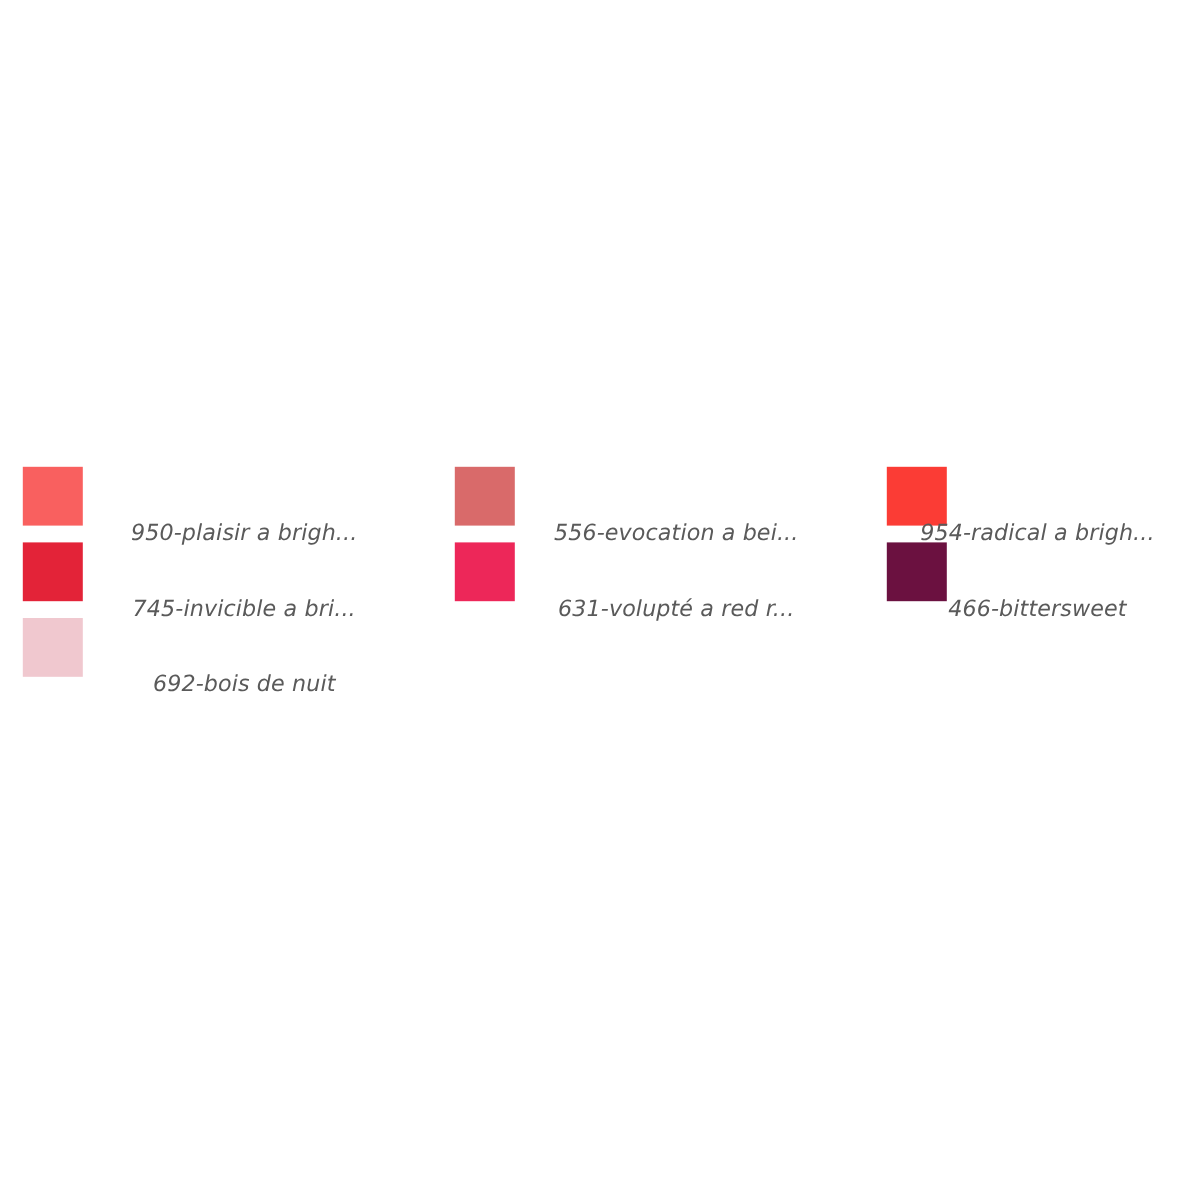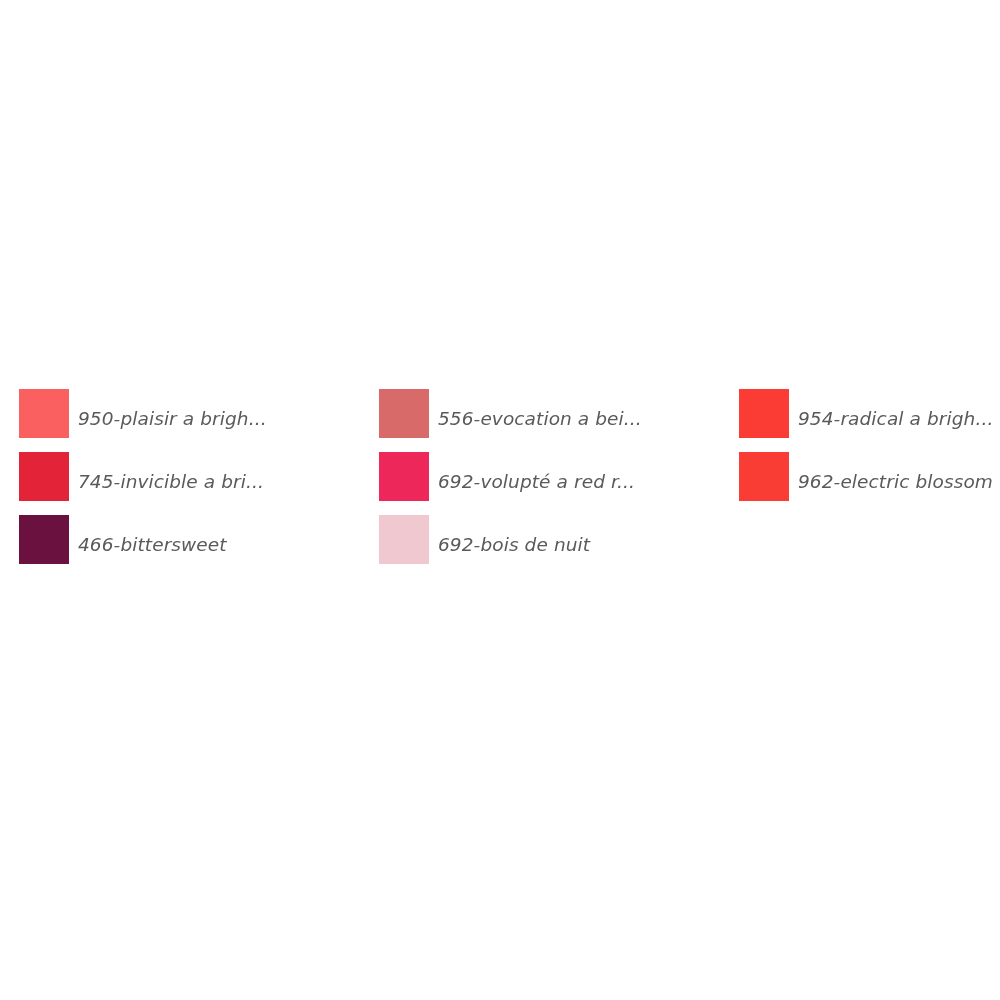--- a/index.html
+++ b/index.html
@@ -28,21 +28,21 @@
     top: 389px;
     width: 962px;
     display: grid;
     grid-template-columns: 360px 360px 242px;
     grid-auto-rows: 63px;
     align-items: start;
   }
 
   .legend-item {
     display: flex;
-    flex-direction: row;
+    flex-direction: column;
     align-items: flex-start;
     height: 63px;
   }
 
   .swatch {
     width: 50px;
     height: 49px;
     flex: 0 0 auto;
     border: 0;
   }
@@ -82,28 +82,24 @@
       <span class="legend-label">954-radical a brigh...</span>
     </div>
 
     <div class="legend-item">
       <span class="swatch" style="background:#e32338"></span>
       <span class="legend-label">745-invicible a bri...</span>
     </div>
 
     <div class="legend-item">
       <span class="swatch" style="background:#ed2759"></span>
-      <span class="legend-label">692-volupté a red r...</span>
+      <span class="legend-label">631-volupté a red r...</span>
     </div>
 
 
-    <div class="legend-item">
-      <span class="swatch" style="background:#f93c34"></span>
-      <span class="legend-label">962-electric blossom</span>
-    </div>
 
     <div class="legend-item">
       <span class="swatch" style="background:#6b1140"></span>
       <span class="legend-label">466-bittersweet</span>
     </div>
 
 
     <div class="legend-item">
       <span class="swatch" style="background:#f0c8cf"></span>
       <span class="legend-label">692-bois de nuit</span>

